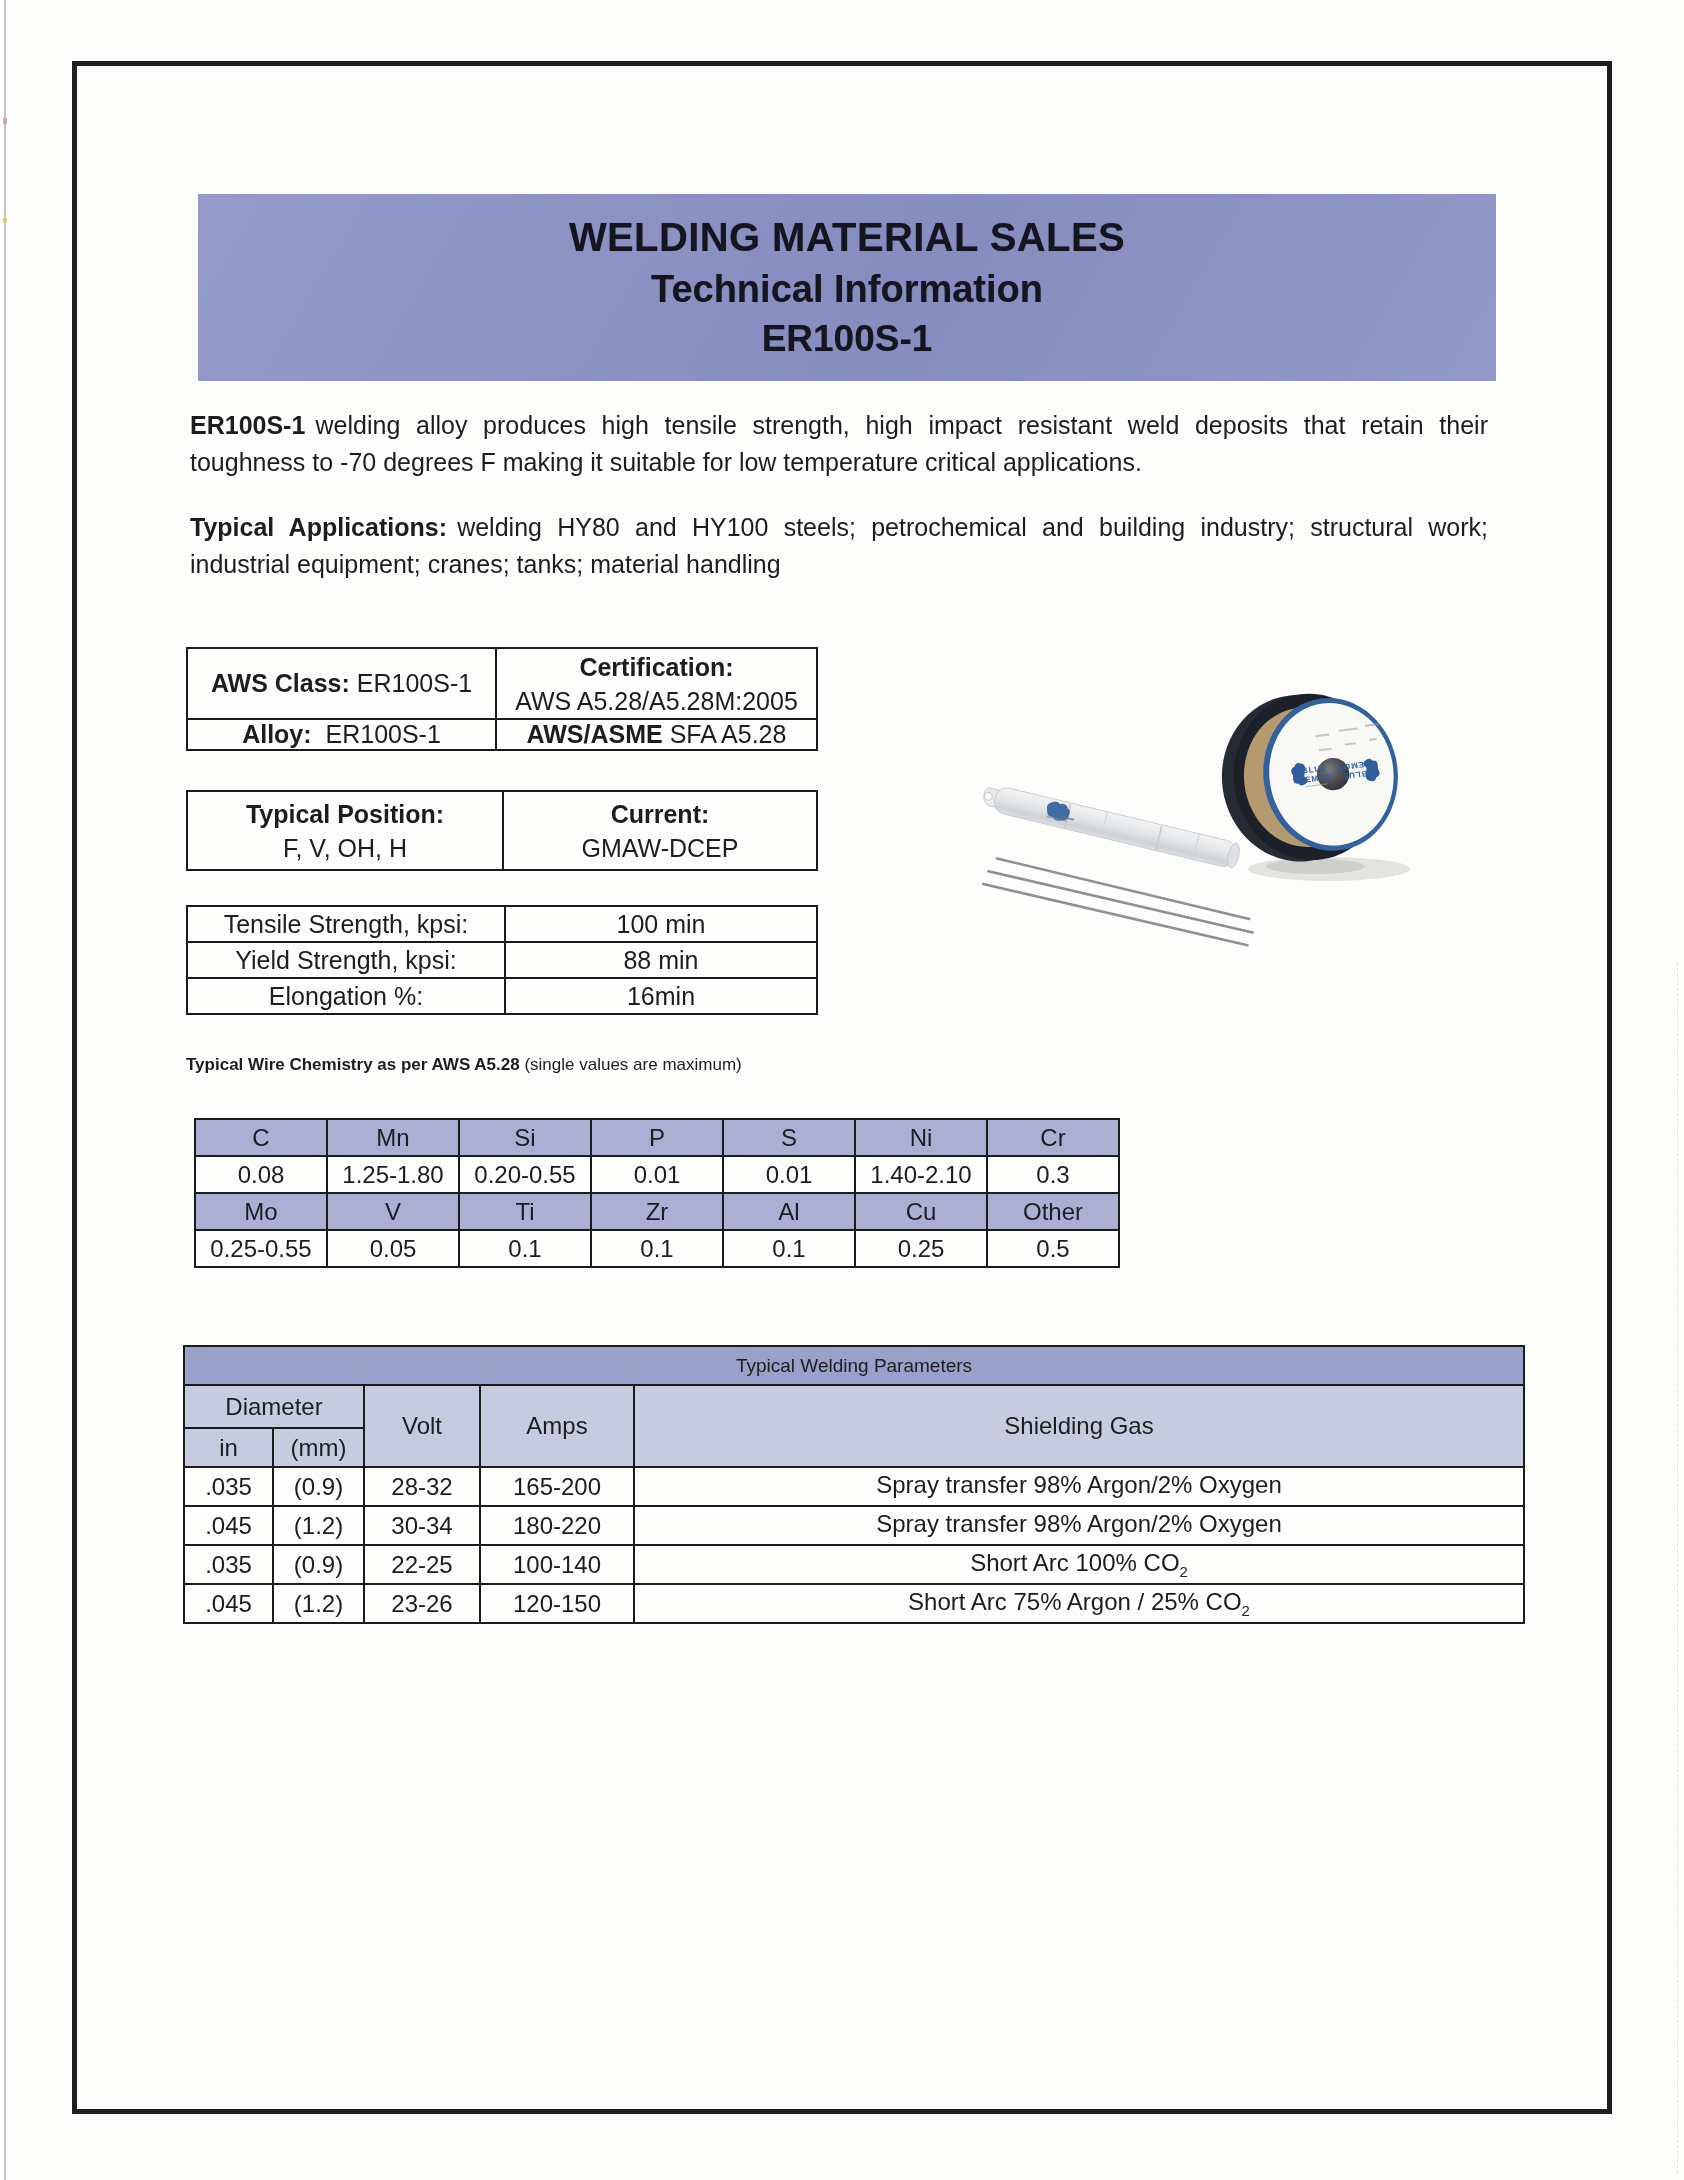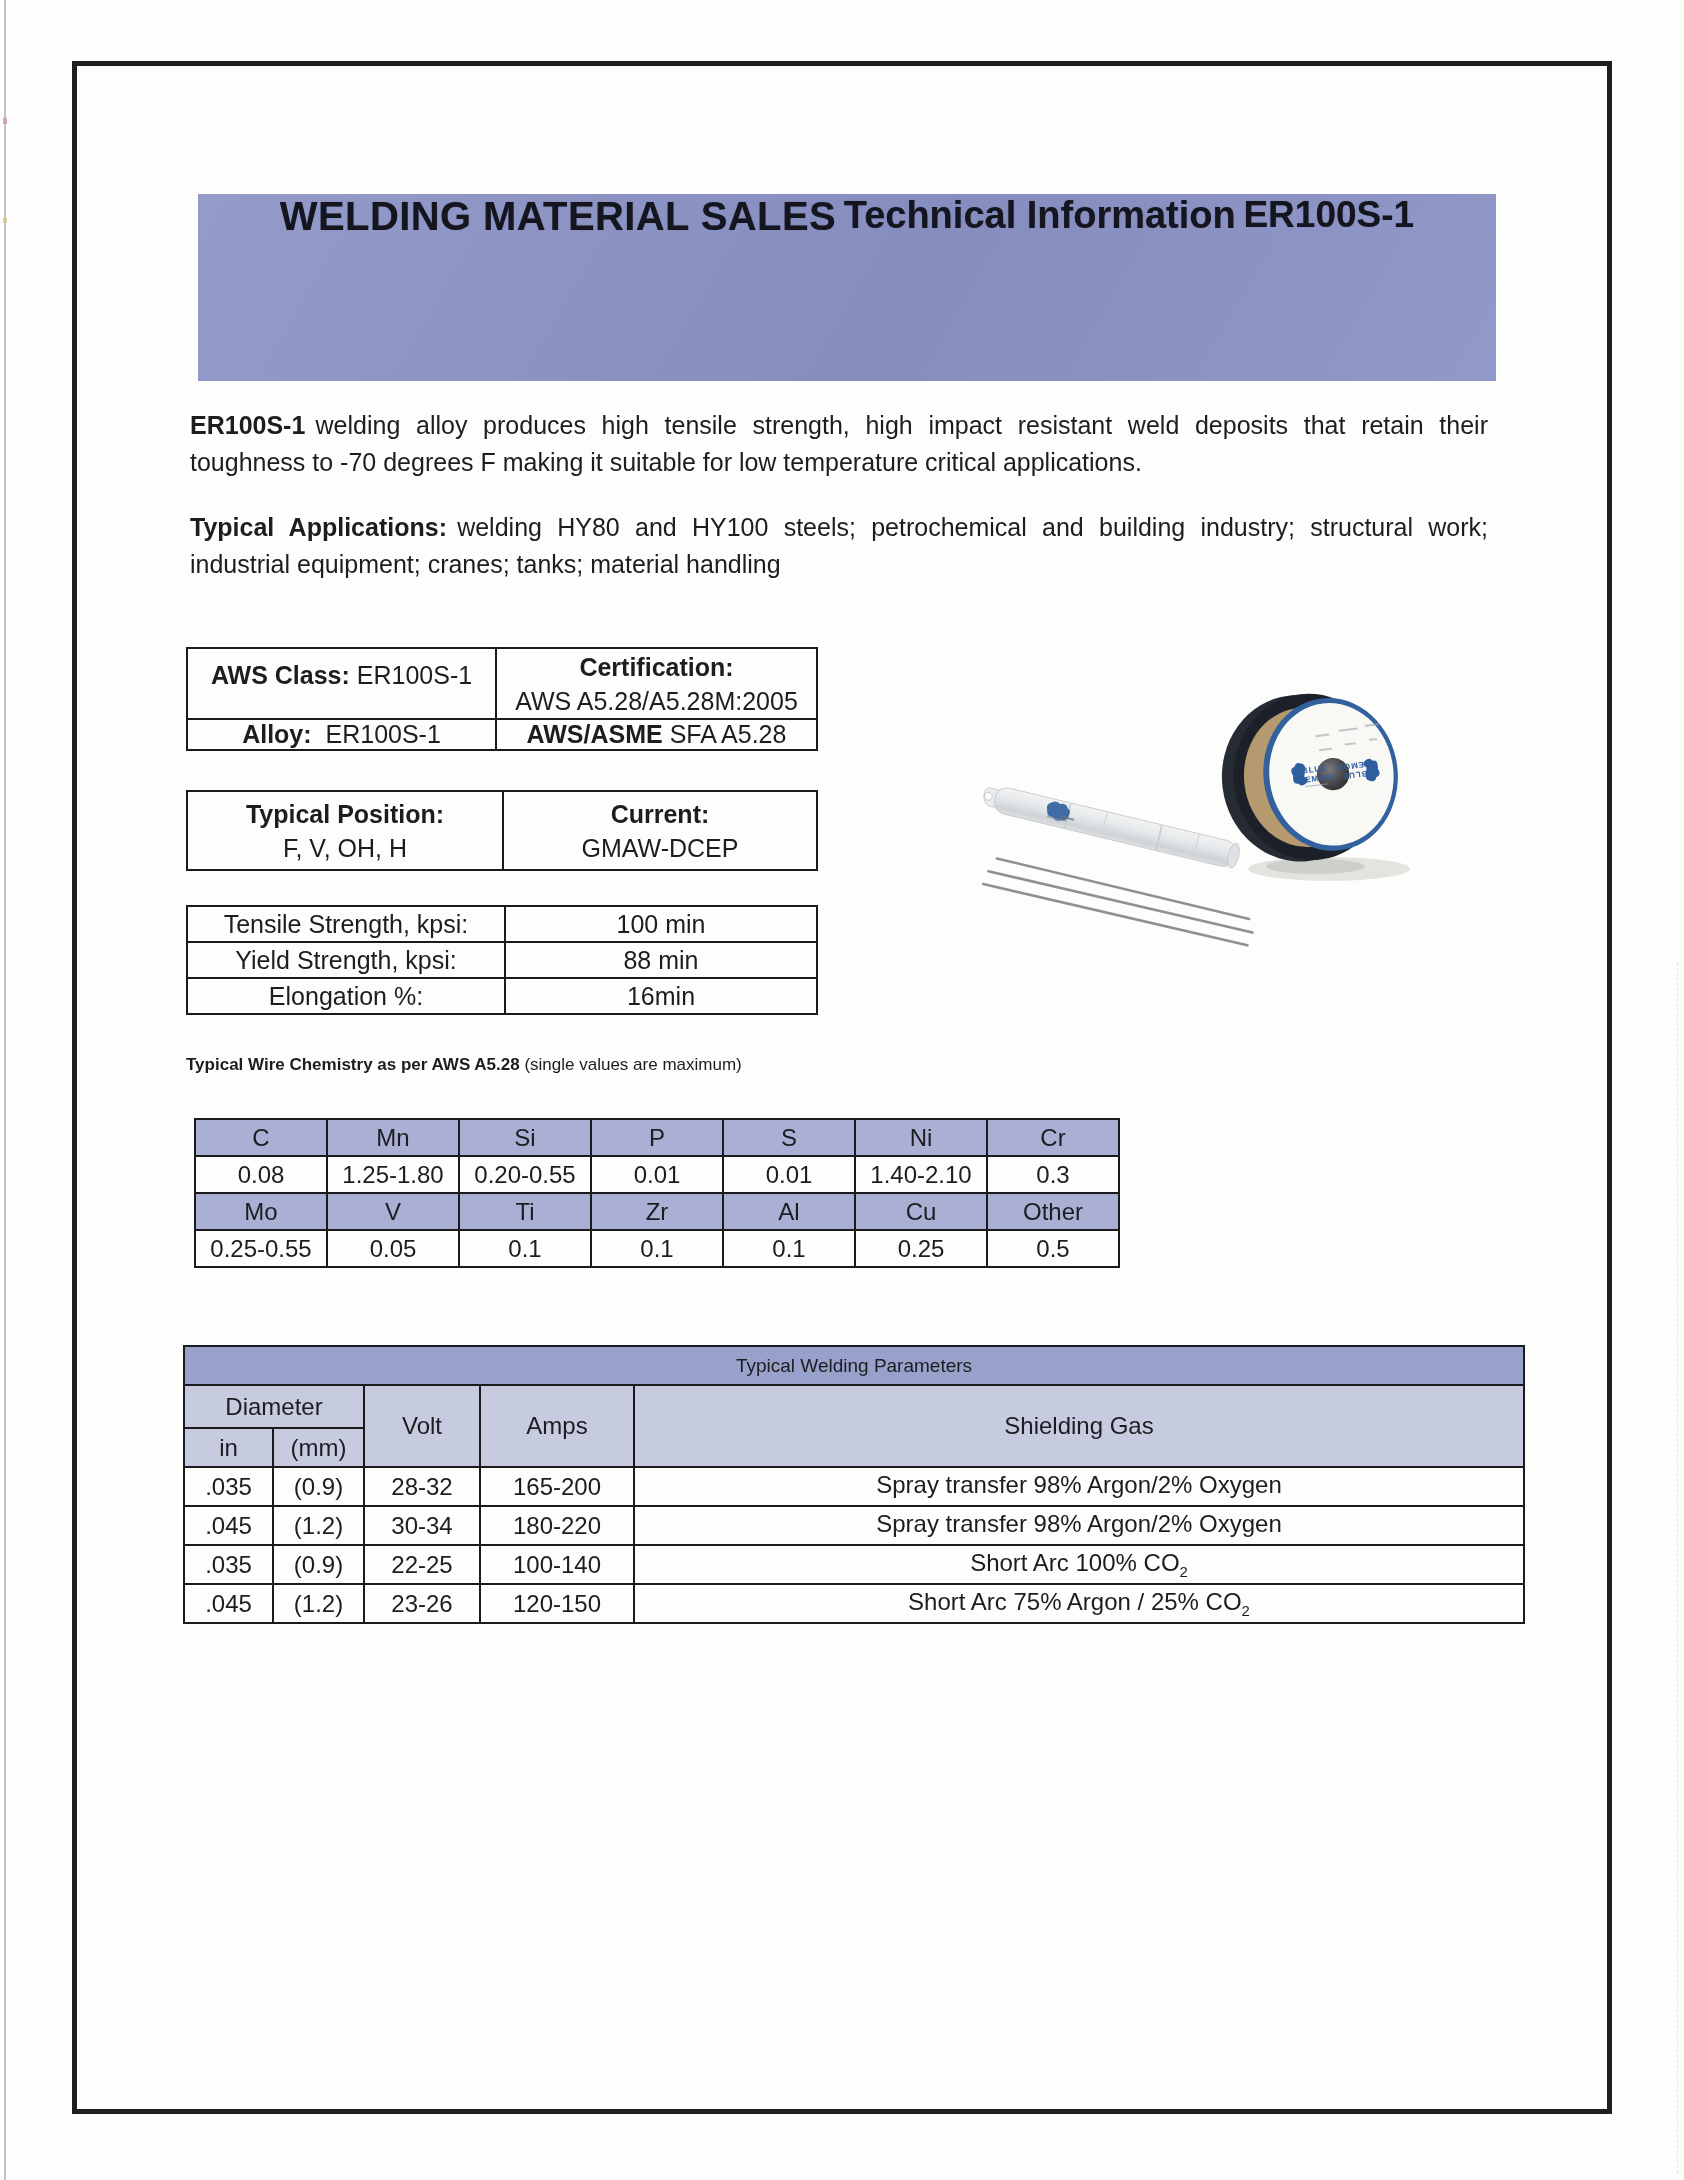--- a/index.html
+++ b/index.html
@@ -23,42 +23,42 @@
   .scan-speck-pink{position:absolute;left:3.4px;top:118px;width:3.4px;height:6px;background:#d493b8;opacity:.8}
   .scan-speck-yellow{position:absolute;left:3.4px;top:218px;width:3.4px;height:5.1px;background:#d9c87c;opacity:.8}
   .scan-dots-right{position:absolute;left:1677px;top:963px;height:1210px;width:0;border-left:1.7px dashed #cfcfcf;opacity:.55}
 
   
   .frame{position:absolute;left:72px;top:61px;width:1540px;height:2053px;border:5.1px solid #1f1f22}
 
   
   .banner{position:absolute;left:198px;top:194px;width:1298px;height:187px;background:var(--banner-bg);
           background-image:linear-gradient(120deg, rgba(255,255,255,.06), rgba(0,0,40,.05) 55%, rgba(255,255,255,.04));
-          display:flex;flex-direction:row;justify-content:center;gap:7.7px;color:#15151f;
+          display:flex;flex-direction:column;align-items:center;justify-content:center;gap:7.7px;color:#15151f;
           text-shadow:0 0 0.9px rgba(20,20,40,.35)}
   .banner .l1{font-size:40px;font-weight:bold;letter-spacing:0.4px}
   .banner .l2{font-size:38px;font-weight:bold}
   .banner .l3{font-size:37px;font-weight:bold}
 
   
   .para{position:absolute;left:190px;width:1298px;font-size:25px;line-height:37px;text-align:justify}
   .p1{top:407px}
   .p2{top:509px}
   .b{font-weight:bold}
   .sp{margin-right:10.2px}
 
   
   table{border-collapse:collapse;position:absolute;font-size:25px;color:var(--ink)}
   td,th{border:2.6px solid var(--table-border);text-align:center;vertical-align:middle;padding:0 5.1px}
   th{font-weight:normal}
 
   .t-class{left:186px;top:647px;width:632px}
   .t-class td{height:28px}
   .t-class .r1 td{height:71px}
-  .t-class .r1 .cell-left{vertical-align:top;padding-top:12px}
+  .t-class .r1 .cell-left{vertical-align:top;padding-top:20px}
   .t-class col:first-child{width:309px}
 
   .t-pos{left:186px;top:790px;width:632px}
   .t-pos td{height:79px}
   .t-pos col:first-child{width:316px}
   .two-line{line-height:34px}
 
   .t-mech{left:186px;top:905px;width:632px}
   .t-mech td,.t-mech th{height:36px}
   .t-mech col:first-child{width:318px}

